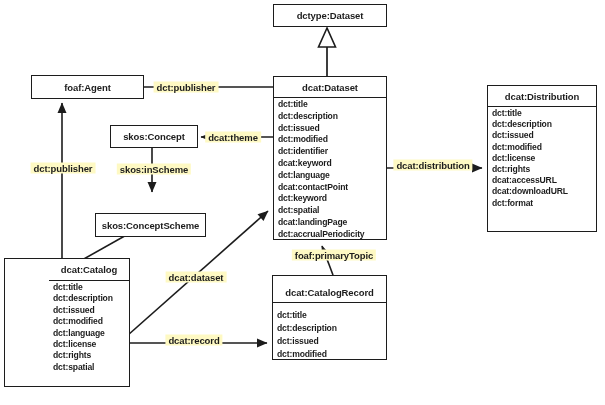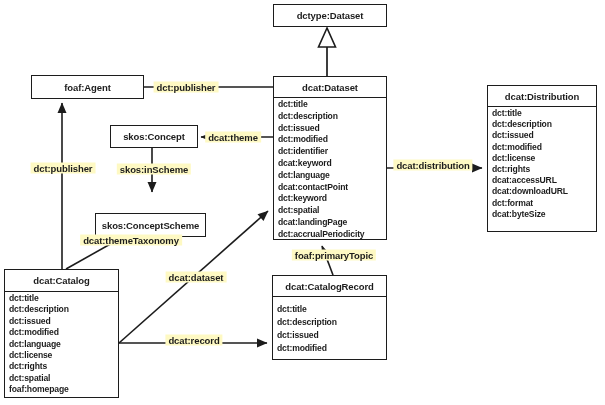--- a/index.html
+++ b/index.html
@@ -107,58 +107,55 @@
     <div class="props">
       <div class="prop">dct:title</div>
       <div class="prop">dct:description</div>
       <div class="prop">dct:issued</div>
       <div class="prop">dct:modified</div>
       <div class="prop">dct:license</div>
       <div class="prop">dct:rights</div>
       <div class="prop">dcat:accessURL</div>
       <div class="prop">dcat:downloadURL</div>
       <div class="prop">dct:format</div>
-      <div class="prop">dcat:byteSize</div>
     </div>
   </div>
 
-  <div class="class-box with-props" id="box-catalog" style="left:4px;top:269px;width:115px;height:129px;">
+  <div class="class-box with-props" id="box-catalog" style="left:4px;top:258px;width:126px;height:129px;padding-left:44px;">
     <div class="class-title" style="height:22px;">dcat:Catalog</div>
     <div class="props">
       <div class="prop">dct:title</div>
       <div class="prop">dct:description</div>
       <div class="prop">dct:issued</div>
       <div class="prop">dct:modified</div>
       <div class="prop">dct:language</div>
       <div class="prop">dct:license</div>
       <div class="prop">dct:rights</div>
       <div class="prop">dct:spatial</div>
-      <div class="prop">foaf:homepage</div>
     </div>
   </div>
 
   <div class="class-box with-props" id="box-catalogrecord" style="left:272px;top:275px;width:115px;height:85px;">
-    <div class="class-title" style="height:21px;">dcat:CatalogRecord</div>
+    <div class="class-title" style="height:21px;margin-top:6px;">dcat:CatalogRecord</div>
     <div class="props">
       <div class="prop">dct:title</div>
       <div class="prop">dct:description</div>
       <div class="prop">dct:issued</div>
       <div class="prop">dct:modified</div>
     </div>
   </div>
 
   <span class="edge-label" style="left:186px;top:87px;">dct:publisher</span>
 
   <span class="edge-label" style="left:233px;top:137px;">dcat:theme</span>
 
   <span class="edge-label" style="left:154px;top:169px;">skos:inScheme</span>
 
   <span class="edge-label" style="left:63px;top:168px;">dct:publisher</span>
 
-  <span class="edge-label" style="left:131px;top:240px;">dcat:themeTaxonomy</span>
 
   <span class="edge-label" style="left:196px;top:277px;">dcat:dataset</span>
 
   <span class="edge-label" style="left:194px;top:340px;">dcat:record</span>
 
   <span class="edge-label" style="left:334px;top:255px;">foaf:primaryTopic</span>
 
   <span class="edge-label" style="left:433px;top:165px;">dcat:distribution</span>
 
 </div>

